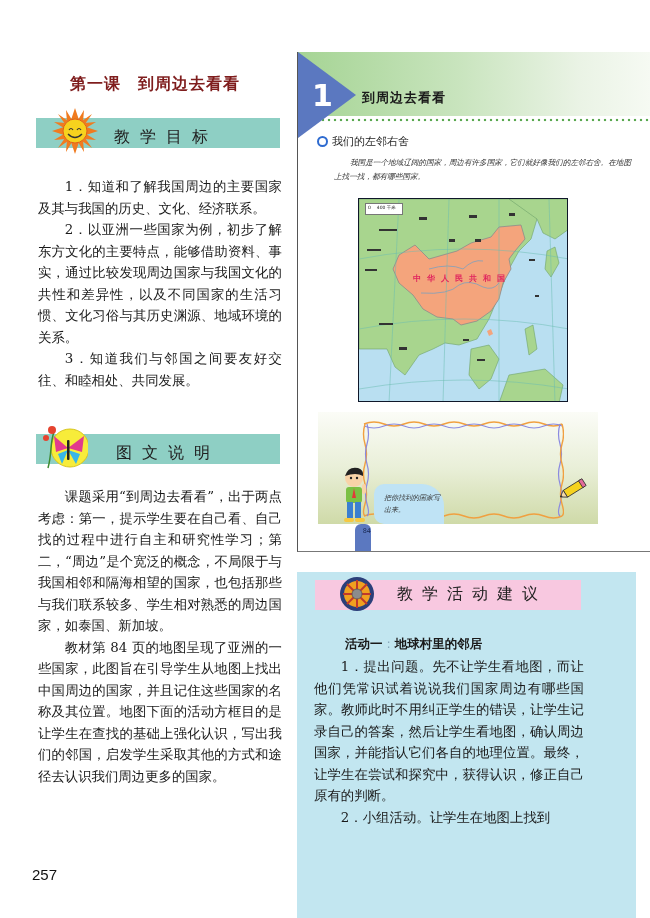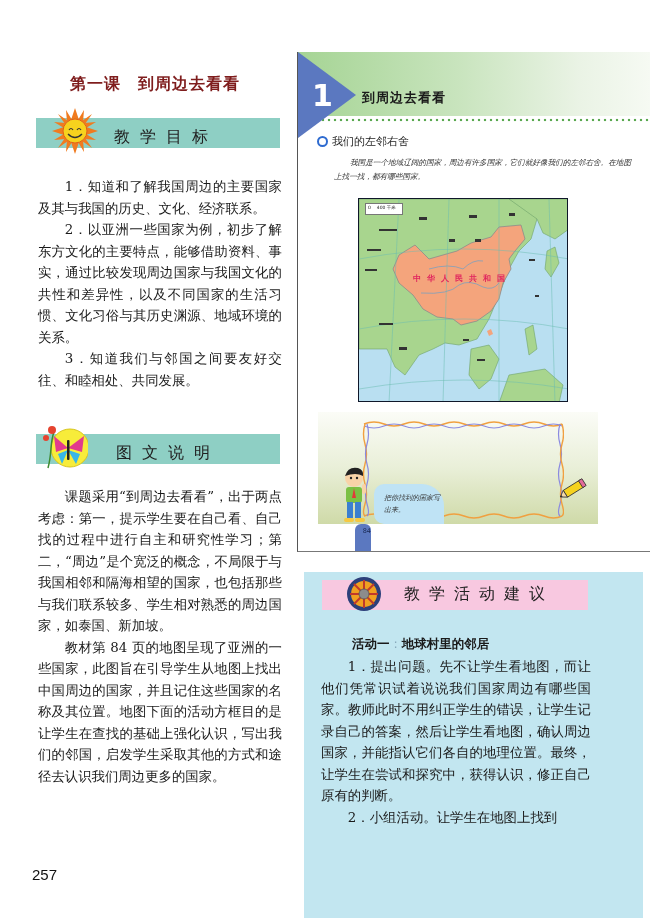--- a/index.html
+++ b/index.html
@@ -132,21 +132,21 @@
   .pencil-icon { position: absolute; left: 240px; top: 66px; width: 30px; height: 22px; }
   .inset-page-tab {
     position: absolute; left: 12px; top: 472px; width: 16px; height: 30px;
     background: #5b78c0; border-radius: 6px 6px 0 0;
     font-family: "DejaVu Sans", sans-serif; font-size: 6.5px; color: #1a2a55;
     text-align: right; padding-top: 3px; margin-left: 45px;
   }
 
   
   .activities {
-    position: absolute; left: 304px; top: 572px; width: 339px; height: 346px;
+    position: absolute; left: 297px; top: 572px; width: 339px; height: 346px;
     background: #c2e6f0;
     padding-left: 24px;
   }
   .activities-bar {
     position: absolute; left: 18px; top: 8px; width: 266px; height: 30px;
     background: #f8c8e0;
   }
   .activities-bar .bar-label {
     position: absolute; left: 82px; top: 4px;
     font-family: "DejaVu Sans", "Liberation Sans", sans-serif;

